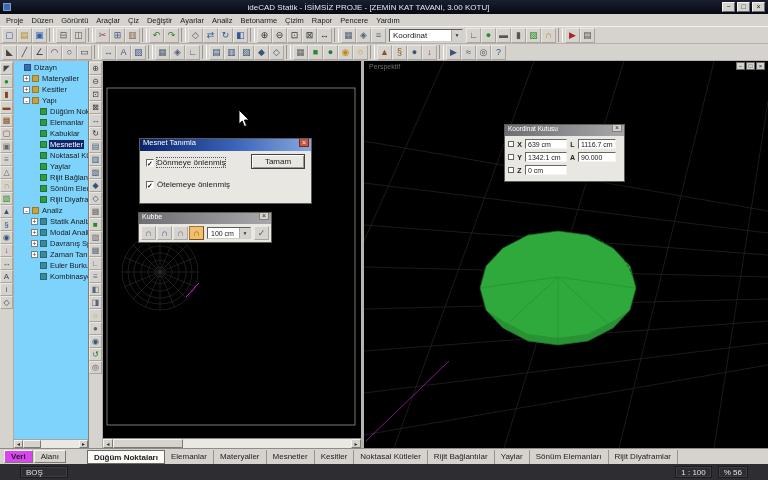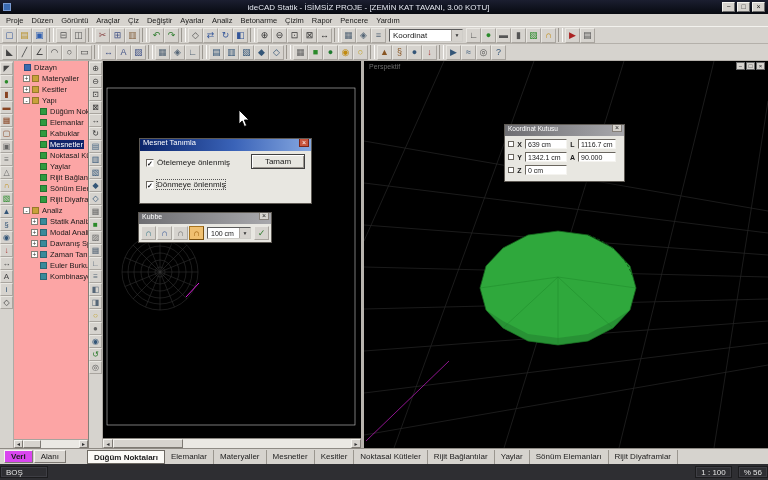--- a/index.html
+++ b/index.html
@@ -23,21 +23,21 @@
   .tbtn.sep{width:5px;height:14px;border:none;border-left:1px solid #9a968f;border-right:1px solid #fbfaf8;background:transparent;margin:0 2px;}
   .combo{height:13px;background:#fff;border:1px solid;border-color:#5c5c5c #cfcdc8 #cfcdc8 #5c5c5c;display:flex;align-items:center;font-size:8px;padding-left:3px;position:relative;margin:0 3px;white-space:nowrap;}
   .combo .carrow{margin-left:auto;width:11px;height:100%;background:#d6d3ce;border-left:1px solid #a9a59f;display:flex;align-items:center;justify-content:center;font-size:5px;color:#333;}
   .combo.standart{width:74px;flex:none;}
 
   
   .main{position:absolute;top:61px;left:0;width:768px;height:387px;display:flex;}
   .vtool{width:14px;flex:none;background:#d6d3ce;border-right:1px solid #aeaaa4;display:flex;flex-direction:column;align-items:center;padding-top:1px;}
   .vtool .tbtn{width:13px;height:13px;font-size:8px;}
 
-  .treepanel{width:75px;flex:none;background:#fca5a5;border-right:1px solid #848078;display:flex;flex-direction:column;font-size:7.5px;}
+  .treepanel{width:75px;flex:none;background:#7dd3fc;border-right:1px solid #848078;display:flex;flex-direction:column;font-size:7.5px;}
   .tree{flex:1;overflow:hidden;padding-top:1px;}
   .trow{display:flex;align-items:center;height:11px;white-space:nowrap;overflow:hidden;}
   .exp{flex:none;width:7px;height:7px;border:1px solid #847f77;background:#fff;font-size:6.5px;line-height:5px;text-align:center;color:#333;margin-right:2px;}
   .exp:empty{visibility:hidden;}
   .ticon{flex:none;width:7px;height:7px;margin-right:2px;border:1px solid rgba(0,0,0,.25);}
   .tlabel{padding:0 1px;}
   .trow.selected .tlabel{background:#10246a;color:#fff;}
   .tree-hscroll{height:9px;flex:none;border-top:1px solid #a7a39d;background:#d6d3ce;display:flex;}
   .sb-btn{width:9px;background:#d6d3ce;border:1px solid;border-color:#f5f4f0 #7d7973 #7d7973 #f5f4f0;font-size:5px;display:flex;align-items:center;justify-content:center;color:#333;flex:none;}
   .sb-track{flex:1;background:#eae8e3;}
@@ -93,21 +93,21 @@
   .crow .cval:empty{visibility:hidden;}
 
   
   .tabstrip{position:absolute;left:0;top:448px;width:768px;height:16px;background:#d6d3ce;border-top:1px solid #8e8a84;display:flex;align-items:center;padding-left:4px;}
   .vtab{height:13px;line-height:12px;padding:0 6px;font-size:8px;border:1px solid;border-color:#f5f4f0 #7d7973 #7d7973 #f5f4f0;background:#d6d3ce;margin-right:1px;white-space:nowrap;}
   .vtab.active{background:#d946ef;font-weight:bold;}
   .maintabs{display:flex;margin-left:20px;height:16px;align-items:center;}
   .tab{height:14px;line-height:13px;padding:0 6px;font-size:8px;border-right:1px solid #9a968f;color:#222;white-space:nowrap;}
   .tab.active{background:#fbfaf7;border:1px solid #6e6a64;font-weight:bold;}
 
-  .statusbar{position:absolute;left:0;top:464px;width:768px;height:16px;background:#2e2e32;color:#e2e2e2;font-size:8px;display:flex;align-items:center;padding:0 0;}
+  .statusbar{position:absolute;left:0;top:464px;width:768px;height:16px;background:#2e2e32;color:#e2e2e2;font-size:8px;display:flex;align-items:center;padding:0 20px;}
   .sseg{padding:0 5px;height:12px;line-height:11px;border:1px solid #1c1c1e;box-shadow:inset 0 0 0 1px #3e3e44;white-space:nowrap;}
   .smode{width:48px;flex:none;}
   .sgap{width:150px;flex:none;}
   .smsg{white-space:nowrap;overflow:hidden;}
   .sspring{flex:1;}
   .statusbar .right{margin-left:6px;}
 
   .cursor{position:absolute;left:238px;top:110px;pointer-events:none;}
 </style>
 </head>
@@ -724,28 +724,28 @@
     </div>
 
     <div class="float mesnet">
       <div class="ftitle active">
         <span>Mesnet Tanımla</span>
         <span class="fclose red">×</span>
       </div>
       <div class="mesnet-body">
         <div>
 
+            <div class="opt focus">
+              <span class="cb">✓</span>
+              <span class="optlabel">Dönmeye önlenmiş</span>
+            </div>
+
             <div class="opt">
               <span class="cb">✓</span>
               <span class="optlabel">Ötelemeye önlenmiş</span>
-            </div>
-
-            <div class="opt focus">
-              <span class="cb">✓</span>
-              <span class="optlabel">Dönmeye önlenmiş</span>
             </div>
           </div>
         <div class="okbtn">Tamam</div>
       </div>
     </div>
 
     <div class="float kubbe">
       <div class="ftitle inactive">
         <span>Kubbe</span>
         <span class="fclose gray">×</span>

